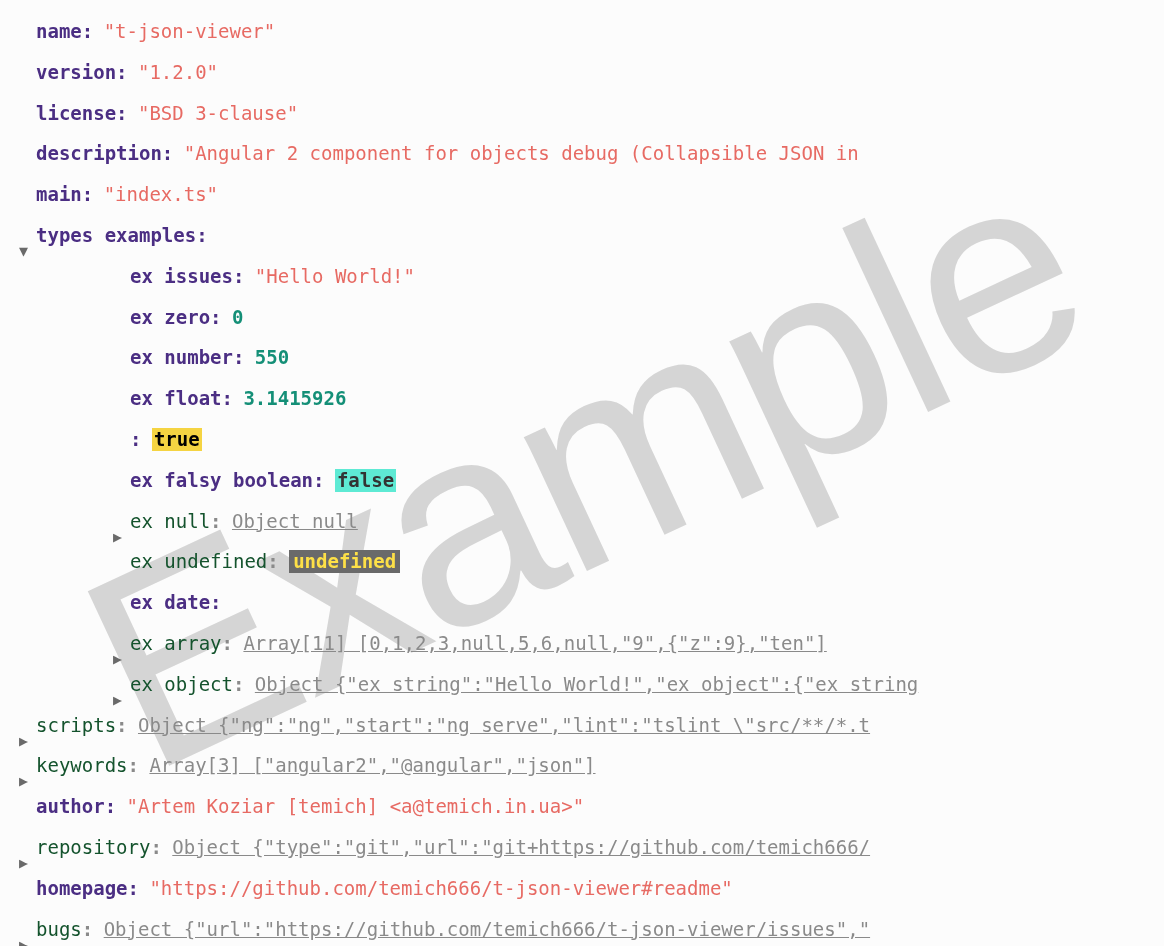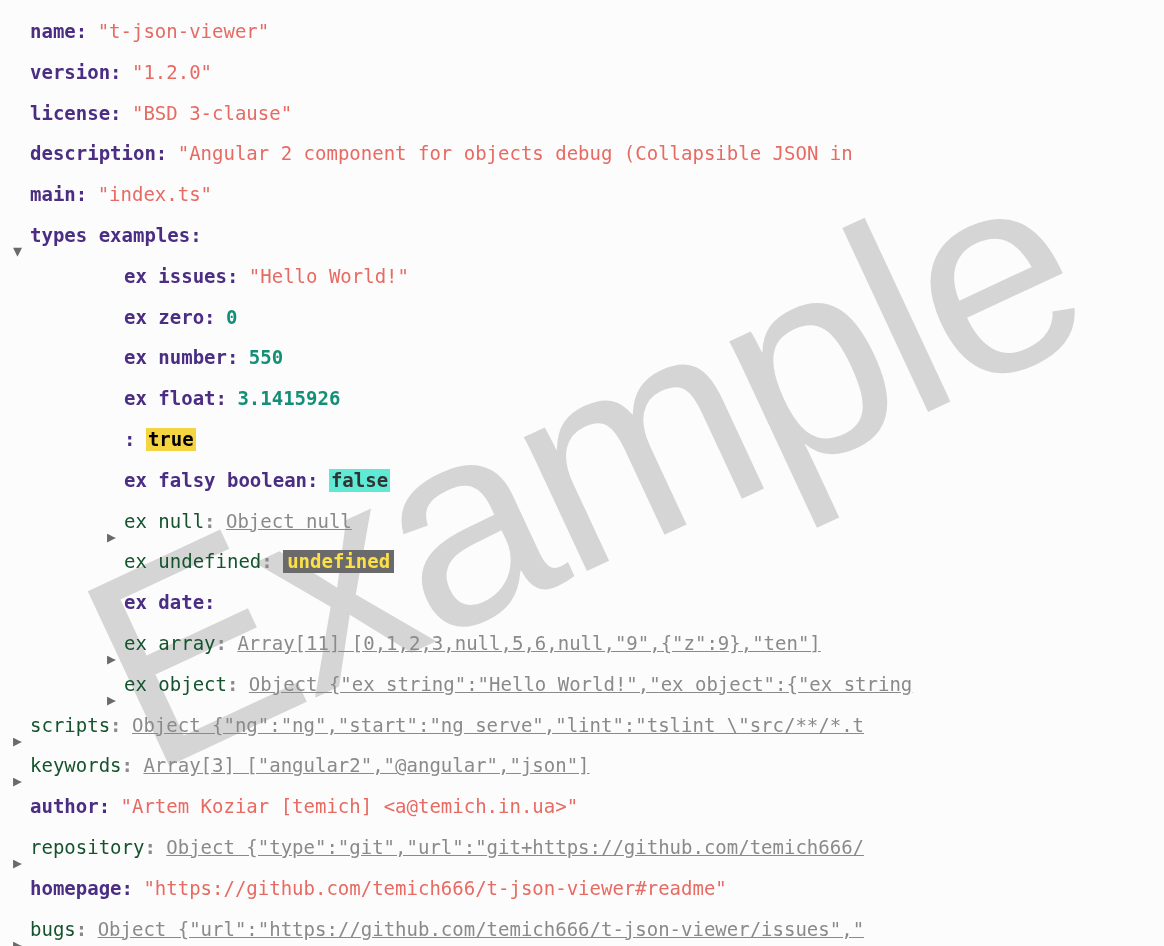--- a/index.html
+++ b/index.html
@@ -34,20 +34,21 @@
     letter-spacing: -6px;
     z-index: 0;
   }
   .tree { position: relative; z-index: 1; }
   .row {
     display: flex;
     align-items: baseline;
     white-space: nowrap;
     margin-bottom: 18px;
     position: relative;
+    margin-left: 6px;
   }
   .row .toggle {
     display: inline-block;
     width: 0;
     position: relative;
     color: #6a6a6a;
     font-size: 15px;
     line-height: 1;
     user-select: none;
   }

